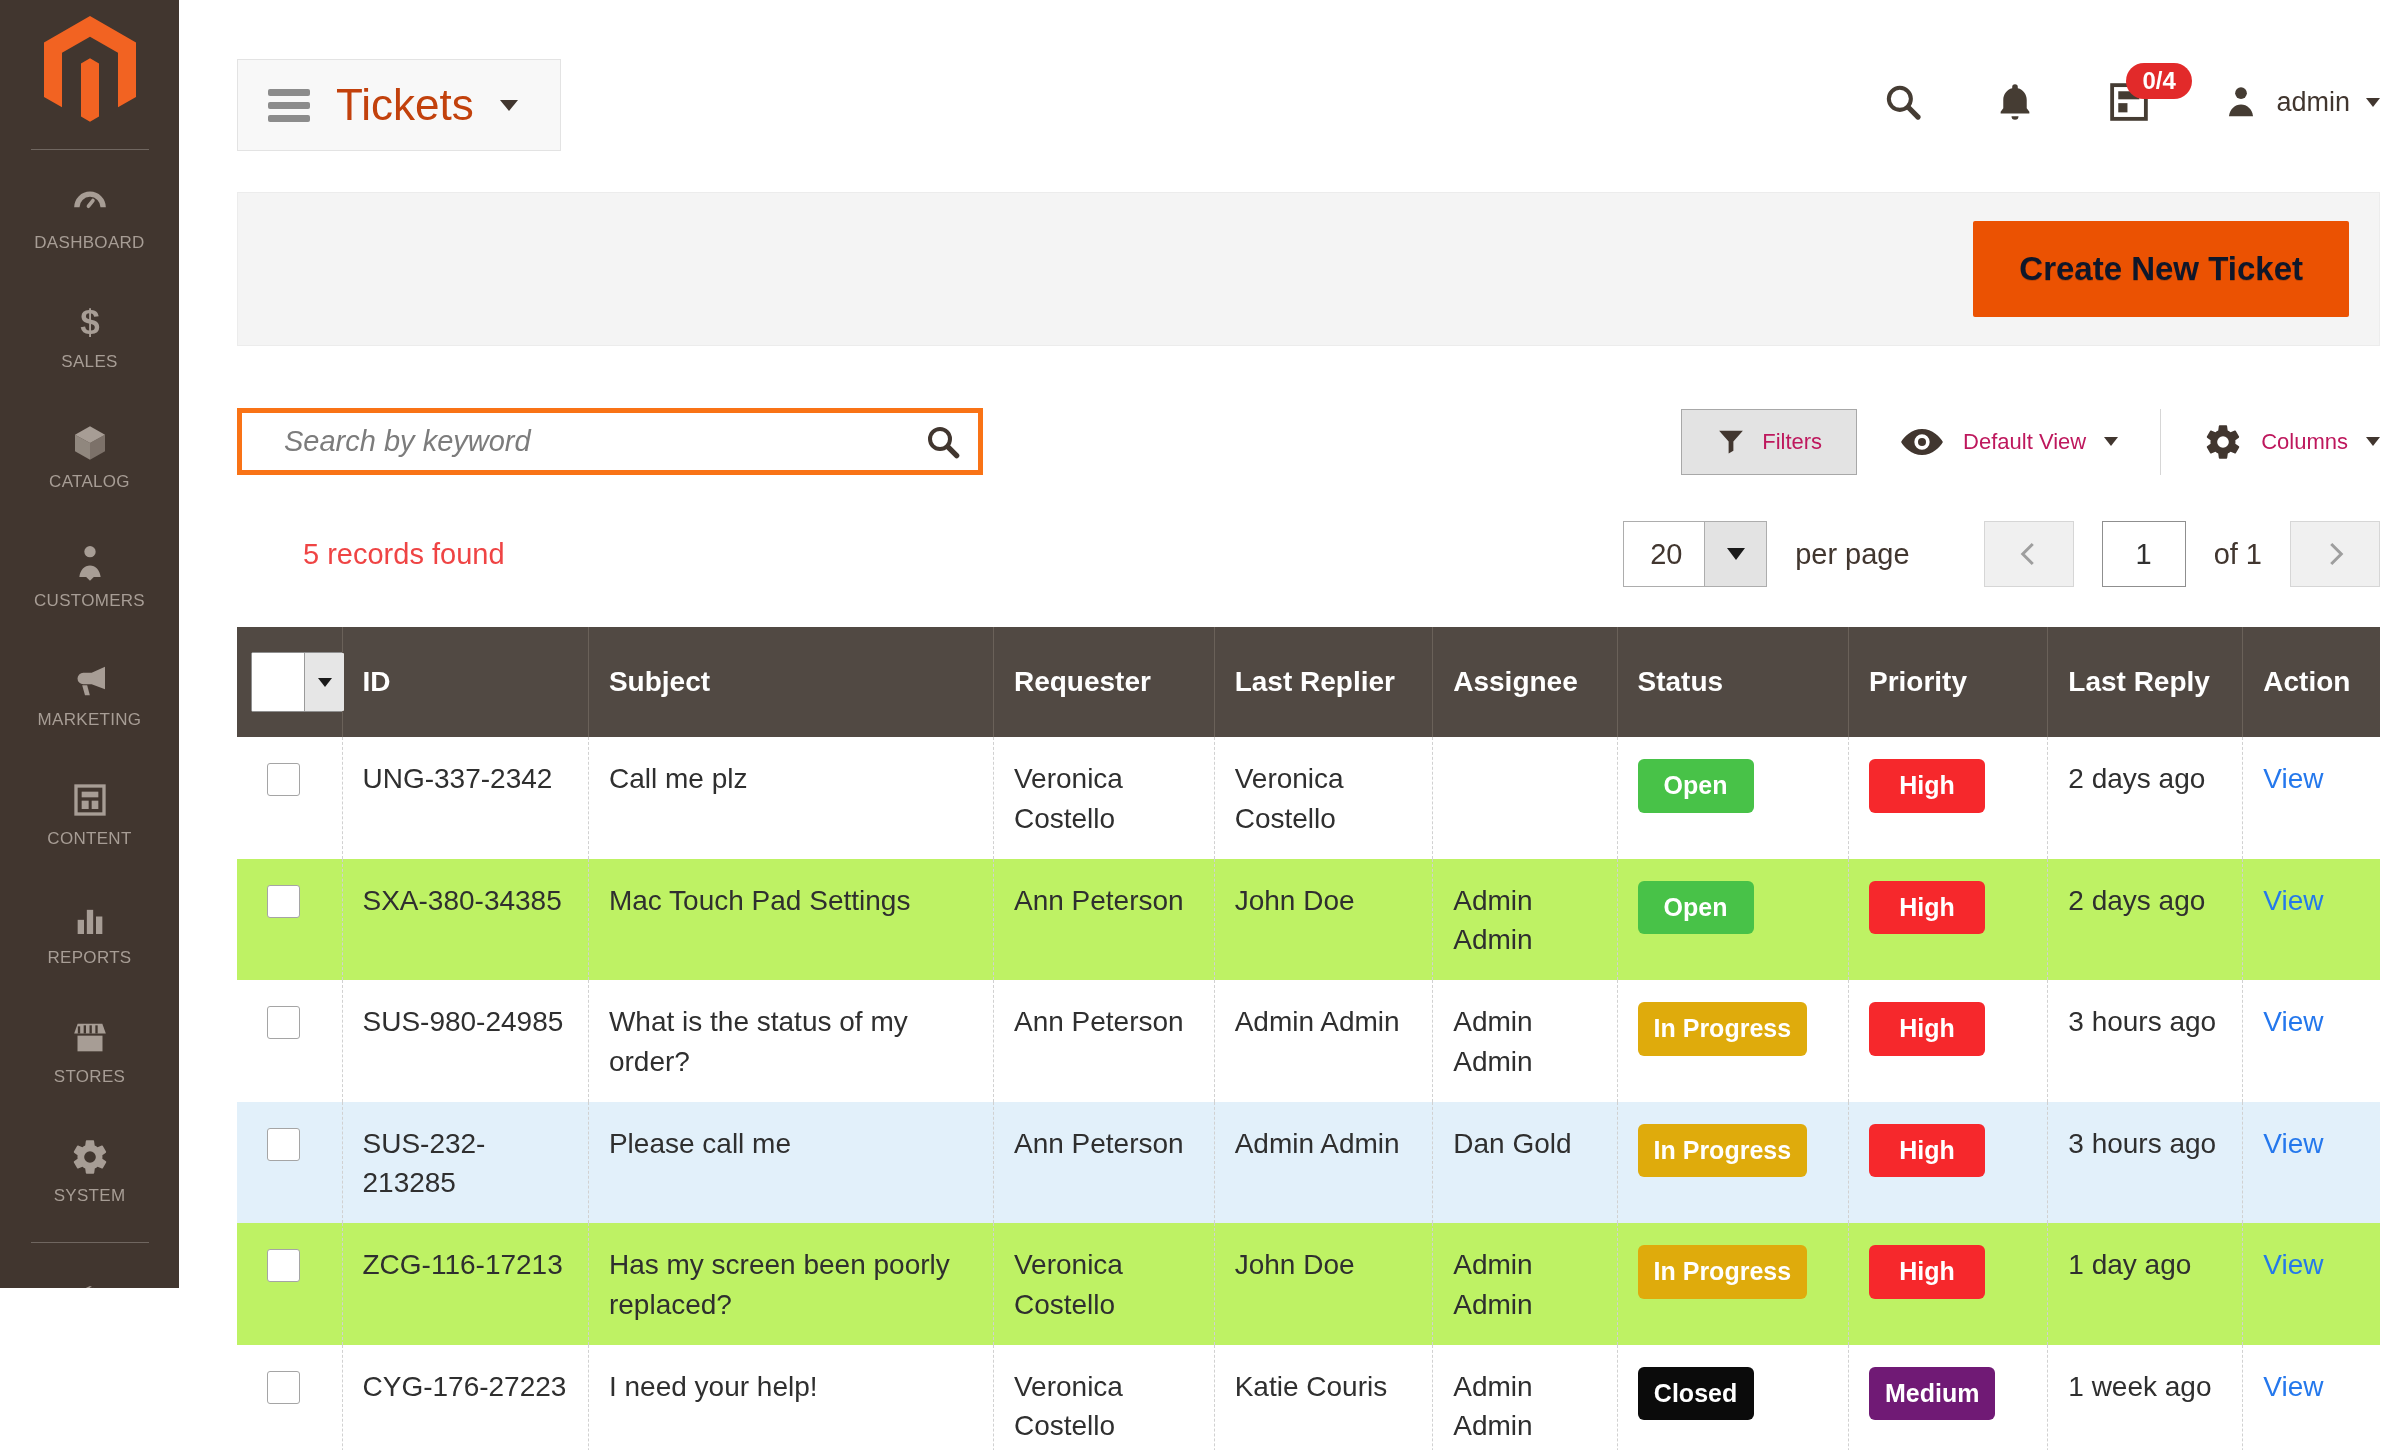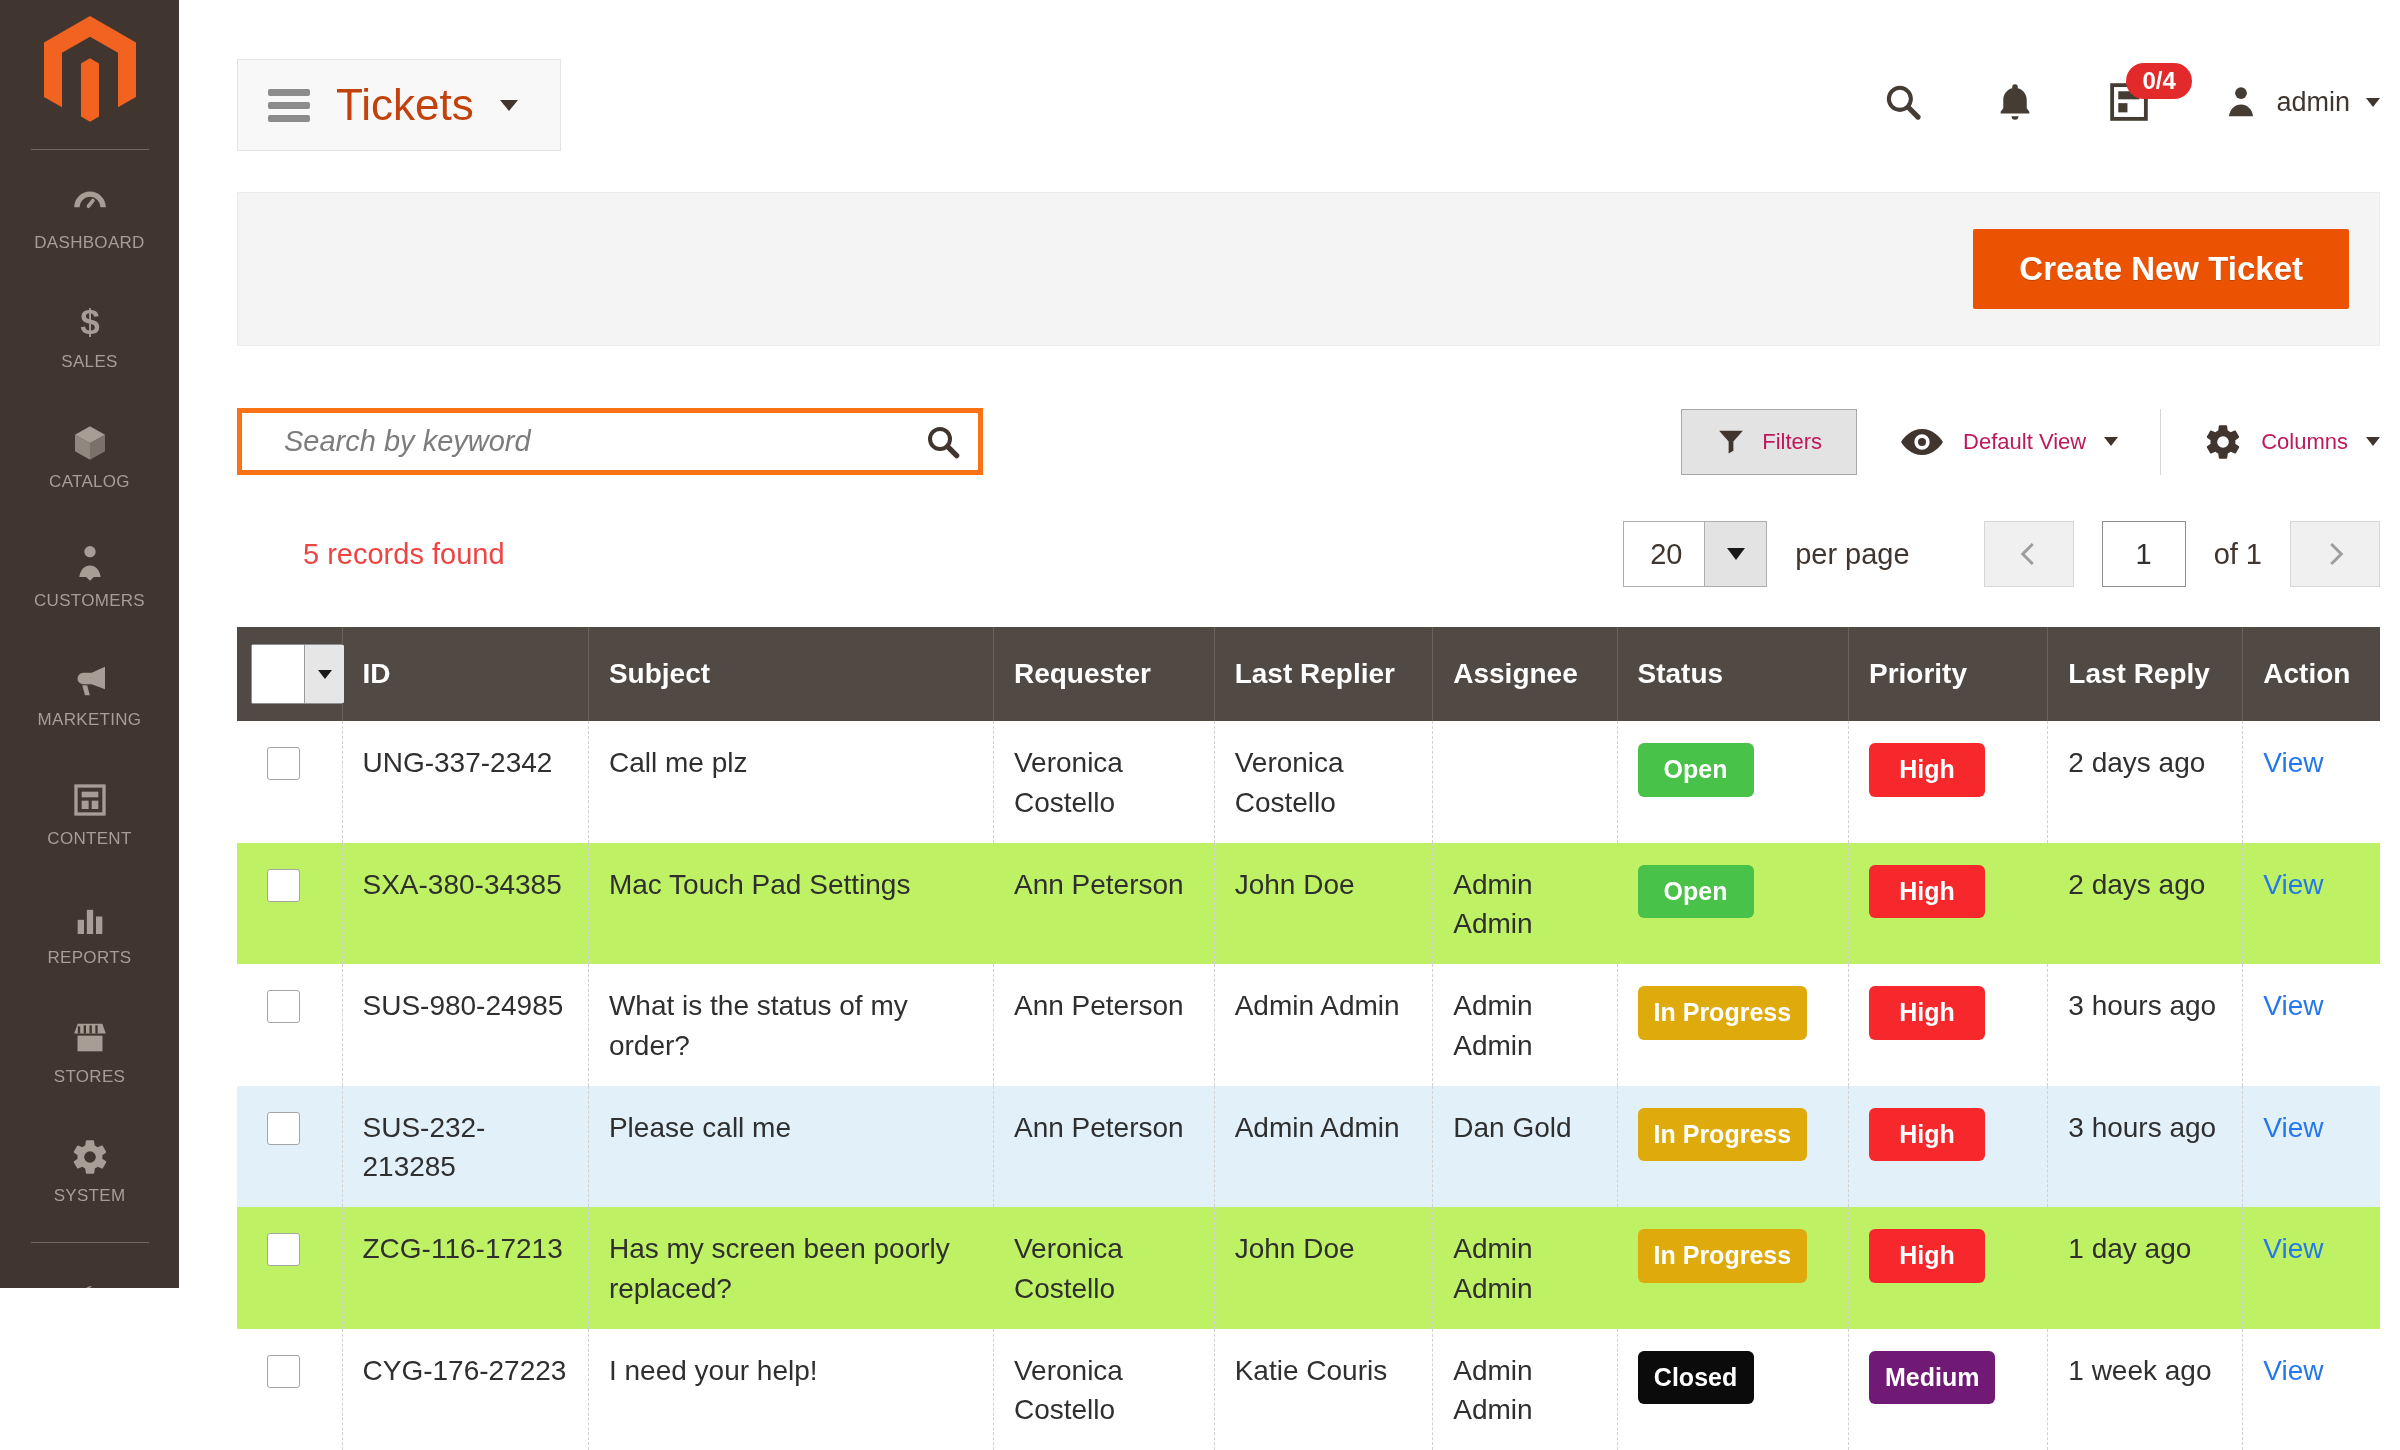--- a/index.html
+++ b/index.html
@@ -36,21 +36,21 @@
   .topbar-icons svg { display:block; fill:currentColor; }
   .icon-btn { position:relative; cursor:pointer; }
   .notif-badge { position:absolute; top:-16px; left:20px; background:#e22a2a; color:#fff;
                  font-size:24px; font-weight:bold; padding:4px 16px; border-radius:24px; }
   .user-menu { display:flex; align-items:center; gap:16px; cursor:pointer; }
   .user-name { font-size:27px; color:#41362f; }
 
   
   .band { margin-top:41px; height:154px; background:#f4f4f4; border:1px solid #ececec;
           display:flex; align-items:center; justify-content:flex-end; padding-right:30px; }
-  .create-btn { height:80px; padding:0 46px; background:var(--accent-orange,#eb5202); color:#ffffff;
+  .create-btn { height:96px; padding:0 46px; background:var(--accent-orange,#eb5202); color:#0f172a;
                 font-family:inherit; font-size:33px; font-weight:bold; border:none; border-radius:2px;
                 cursor:pointer; text-shadow:0 1px 0 rgba(0,0,0,.18); }
 
   
   .row-search { margin-top:62px; display:flex; justify-content:space-between; align-items:center; }
   .search-box { position:relative; width:746px; height:67px; }
   .search-box input { width:100%; height:100%; border:5px solid #f97316; padding:0 70px 0 42px;
                       font-family:inherit; font-size:29px; color:#303030; background:#fff; }
   .search-box input::placeholder { font-style:italic; color:#7c7c7c; }
   .search-box .search-glyph { position:absolute; right:20px; top:14px; color:#41362f; cursor:pointer; }
@@ -87,21 +87,21 @@
   .page-input { width:84px; height:66px; border:1px solid #8f8f8f; text-align:center;
                 font-family:inherit; font-size:29px; color:#303030; }
 
   
   table.grid { margin-top:40px; width:100%; border-collapse:collapse; table-layout:fixed; }
   col.c-check{width:4.9%} col.c-id{width:11.5%} col.c-subject{width:18.9%} col.c-requester{width:10.3%}
   col.c-replier{width:10.2%} col.c-assignee{width:8.6%} col.c-status{width:10.8%}
   col.c-priority{width:9.3%} col.c-lastreply{width:9.1%} col.c-action{width:6.4%}
 
   thead th { background:var(--table-header-bg,#514943); color:#fff; font-size:28px; font-weight:bold;
-             text-align:left; height:94px; padding:0 10px 0 20px; border-left:1px solid #6a6159;
+             text-align:left; height:110px; padding:0 10px 0 20px; border-left:1px solid #6a6159;
              vertical-align:middle; cursor:pointer; }
   thead th:first-child { border-left:none; padding-left:14px; }
 
   .hdr-check { display:flex; width:94px; height:60px; background:#fff; border:1px solid #8f8f8f;
                border-radius:2px; overflow:hidden; cursor:pointer; }
   .hdr-check .box { flex:1; background:#fff; }
   .hdr-check .dd { width:40px; background:#e6e6e6; border-left:1px solid #9a9a9a;
                    display:flex; align-items:center; justify-content:center; }
   .hdr-check .dd i { width:0; height:0; border-left:7px solid transparent; border-right:7px solid transparent;
                      border-top:9px solid #1a1a1a; }

